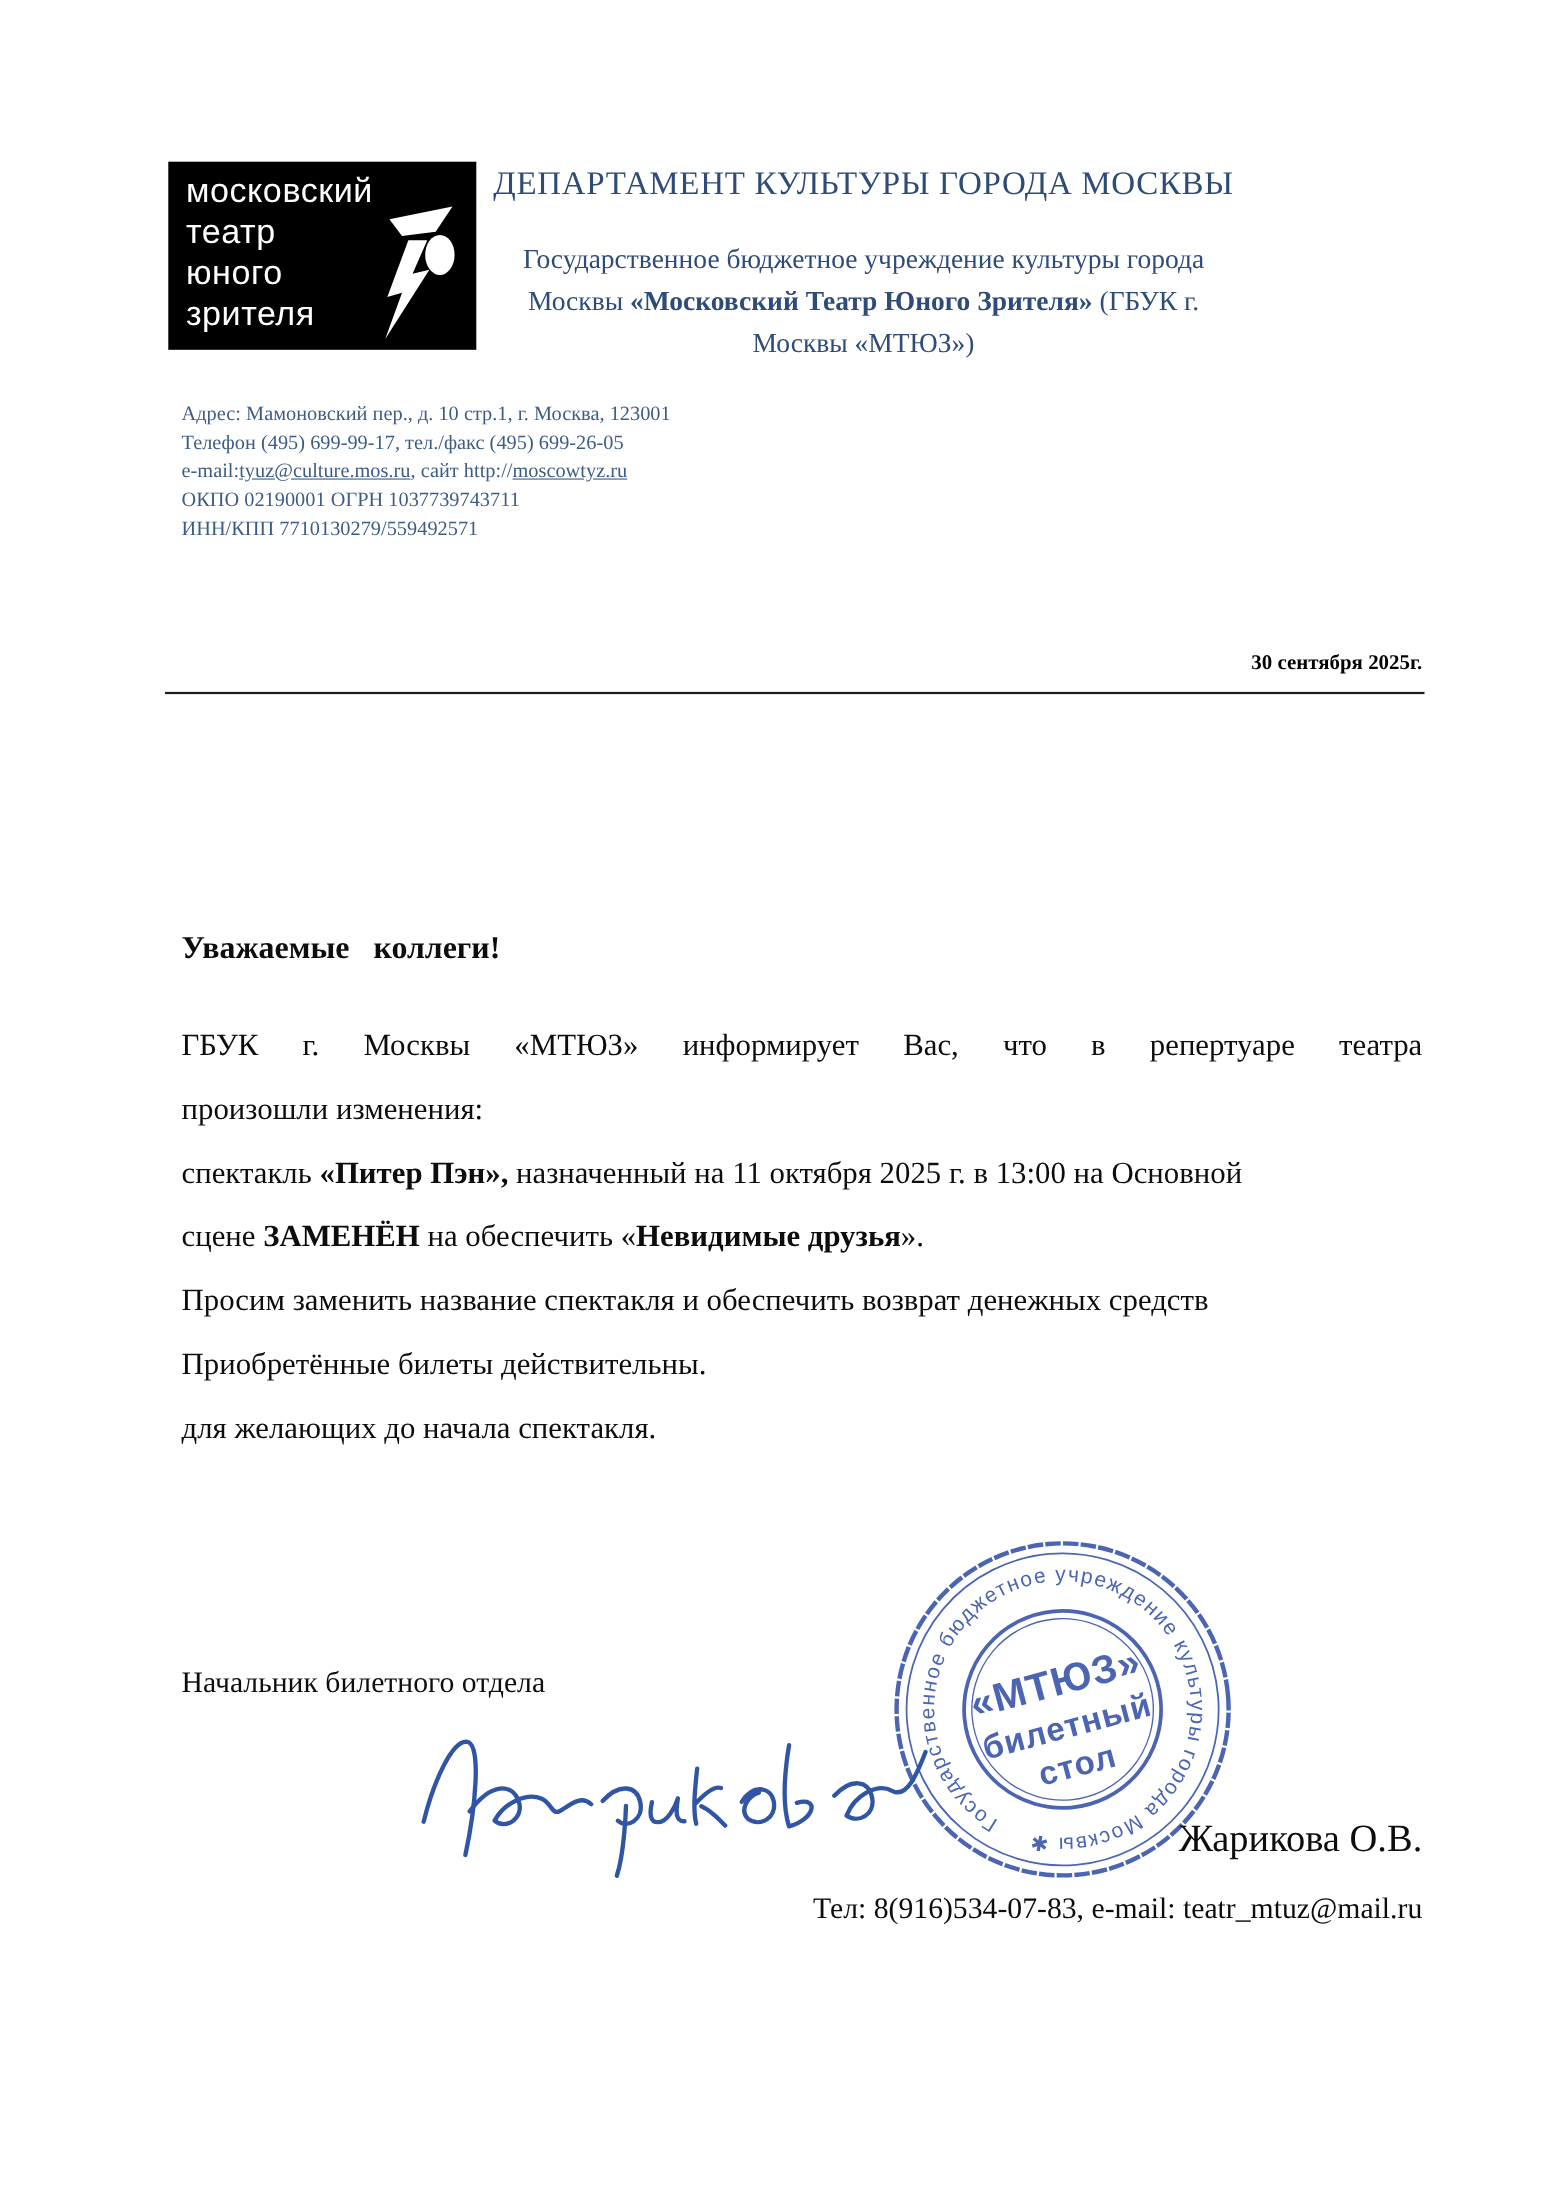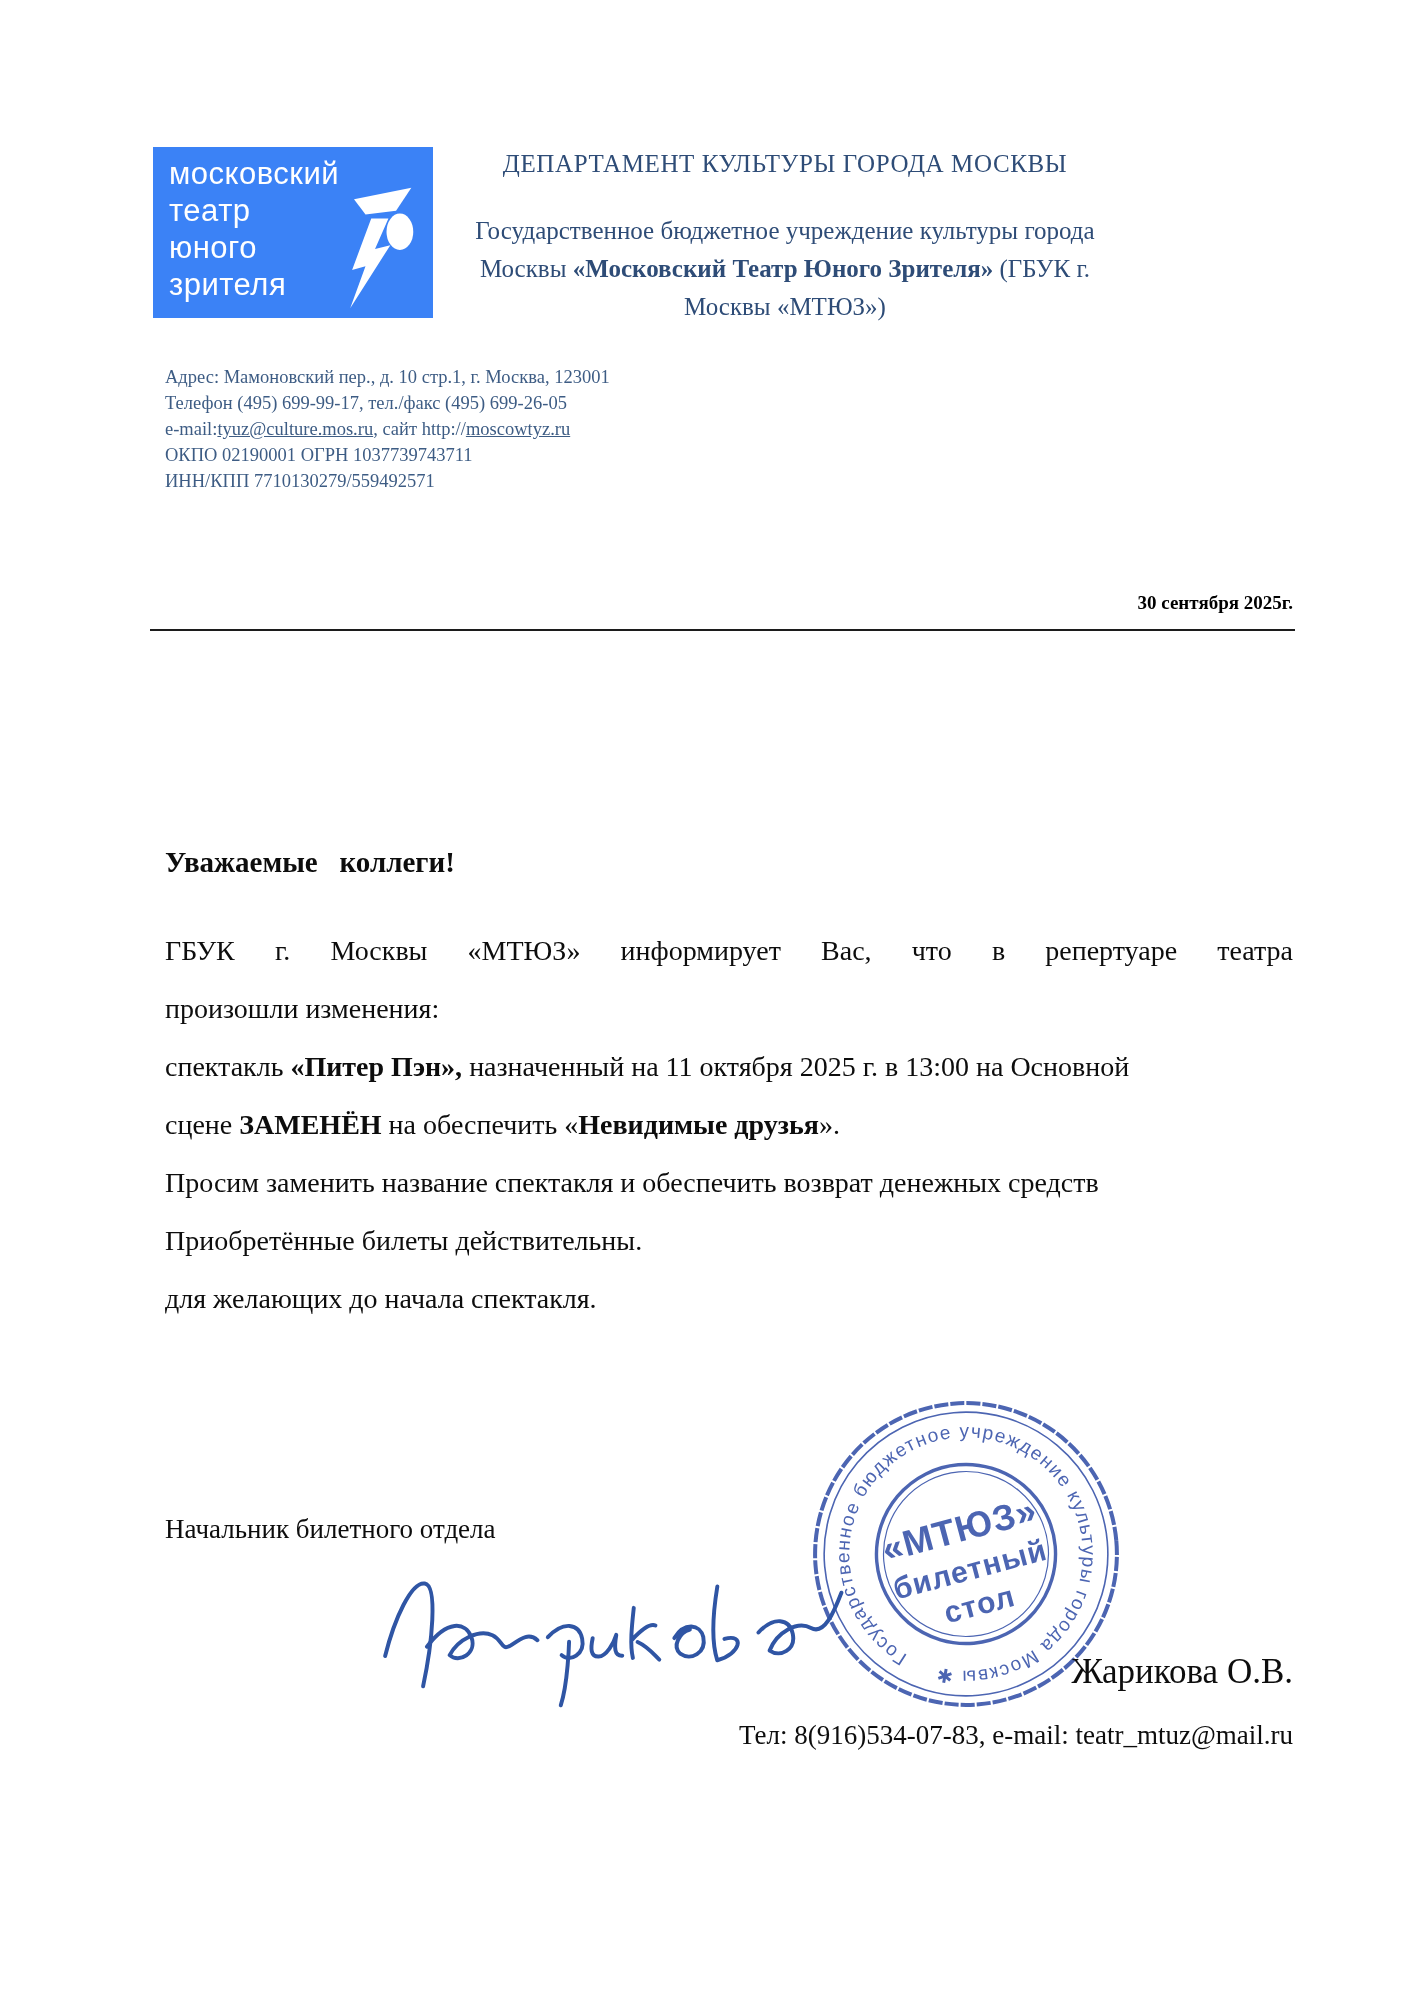--- a/index.html
+++ b/index.html
@@ -8,32 +8,32 @@
     width:1413px;height:2000px;
     background:#ffffff;
     font-family:"Liberation Serif", serif;
     color:#0d0d0d;
     overflow:hidden;
     margin:0 auto;
   }
   
   .logo{
     position:absolute;left:153px;top:147px;width:280px;height:171px;
-    background:#3b82f6;
+    background:#000000;
     font-family:"Liberation Sans", sans-serif;
     color:#ffffff;
   }
   .logo-text{position:absolute;left:16px;top:8px;line-height:37px;font-size:31px;font-weight:500;letter-spacing:.5px;}
   .logo-mark{position:absolute;right:14px;bottom:6px;width:86px;height:128px;}
   
   .org-header{
     position:absolute;left:445px;top:150px;width:680px;
     text-align:center;color:#2e4c77;
   }
-  .dept-line{font-size:25px;letter-spacing:.6px;}
+  .dept-line{font-size:30px;letter-spacing:.6px;}
   .org-lines{margin-top:34px;font-size:25px;line-height:38px;}
   .org-lines b{color:#2e4c77;}
   
   .addr{
     position:absolute;left:165px;top:364px;
     color:#3d5c84;font-size:18.5px;line-height:26px;
   }
   .addr .u-link{text-decoration:underline;color:#3d5c84;}
   
   .date-line{position:absolute;right:120px;top:592px;font-weight:bold;font-size:19px;color:#000;}

